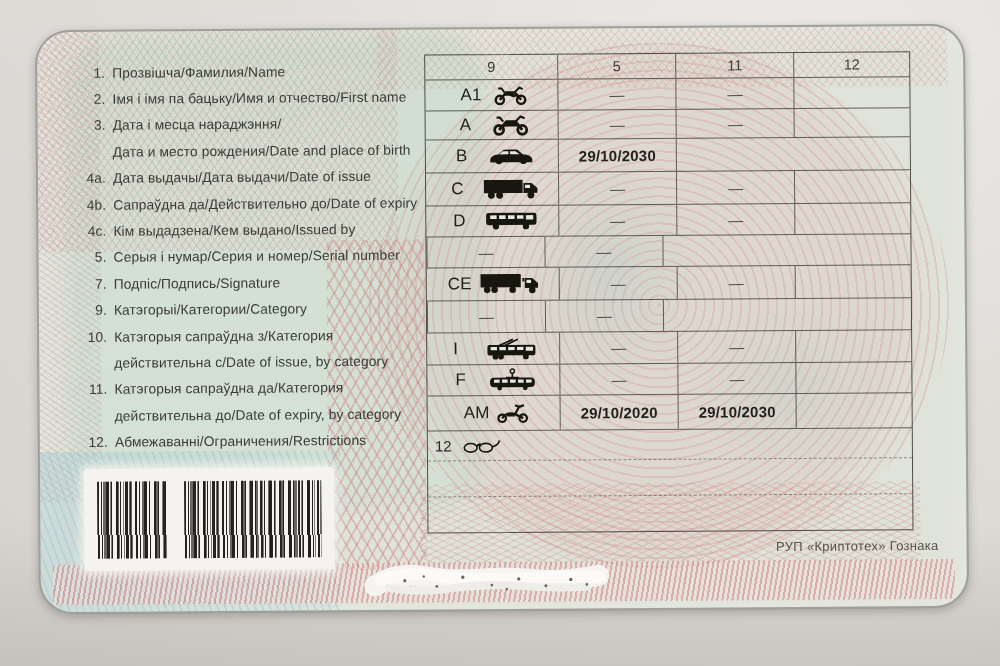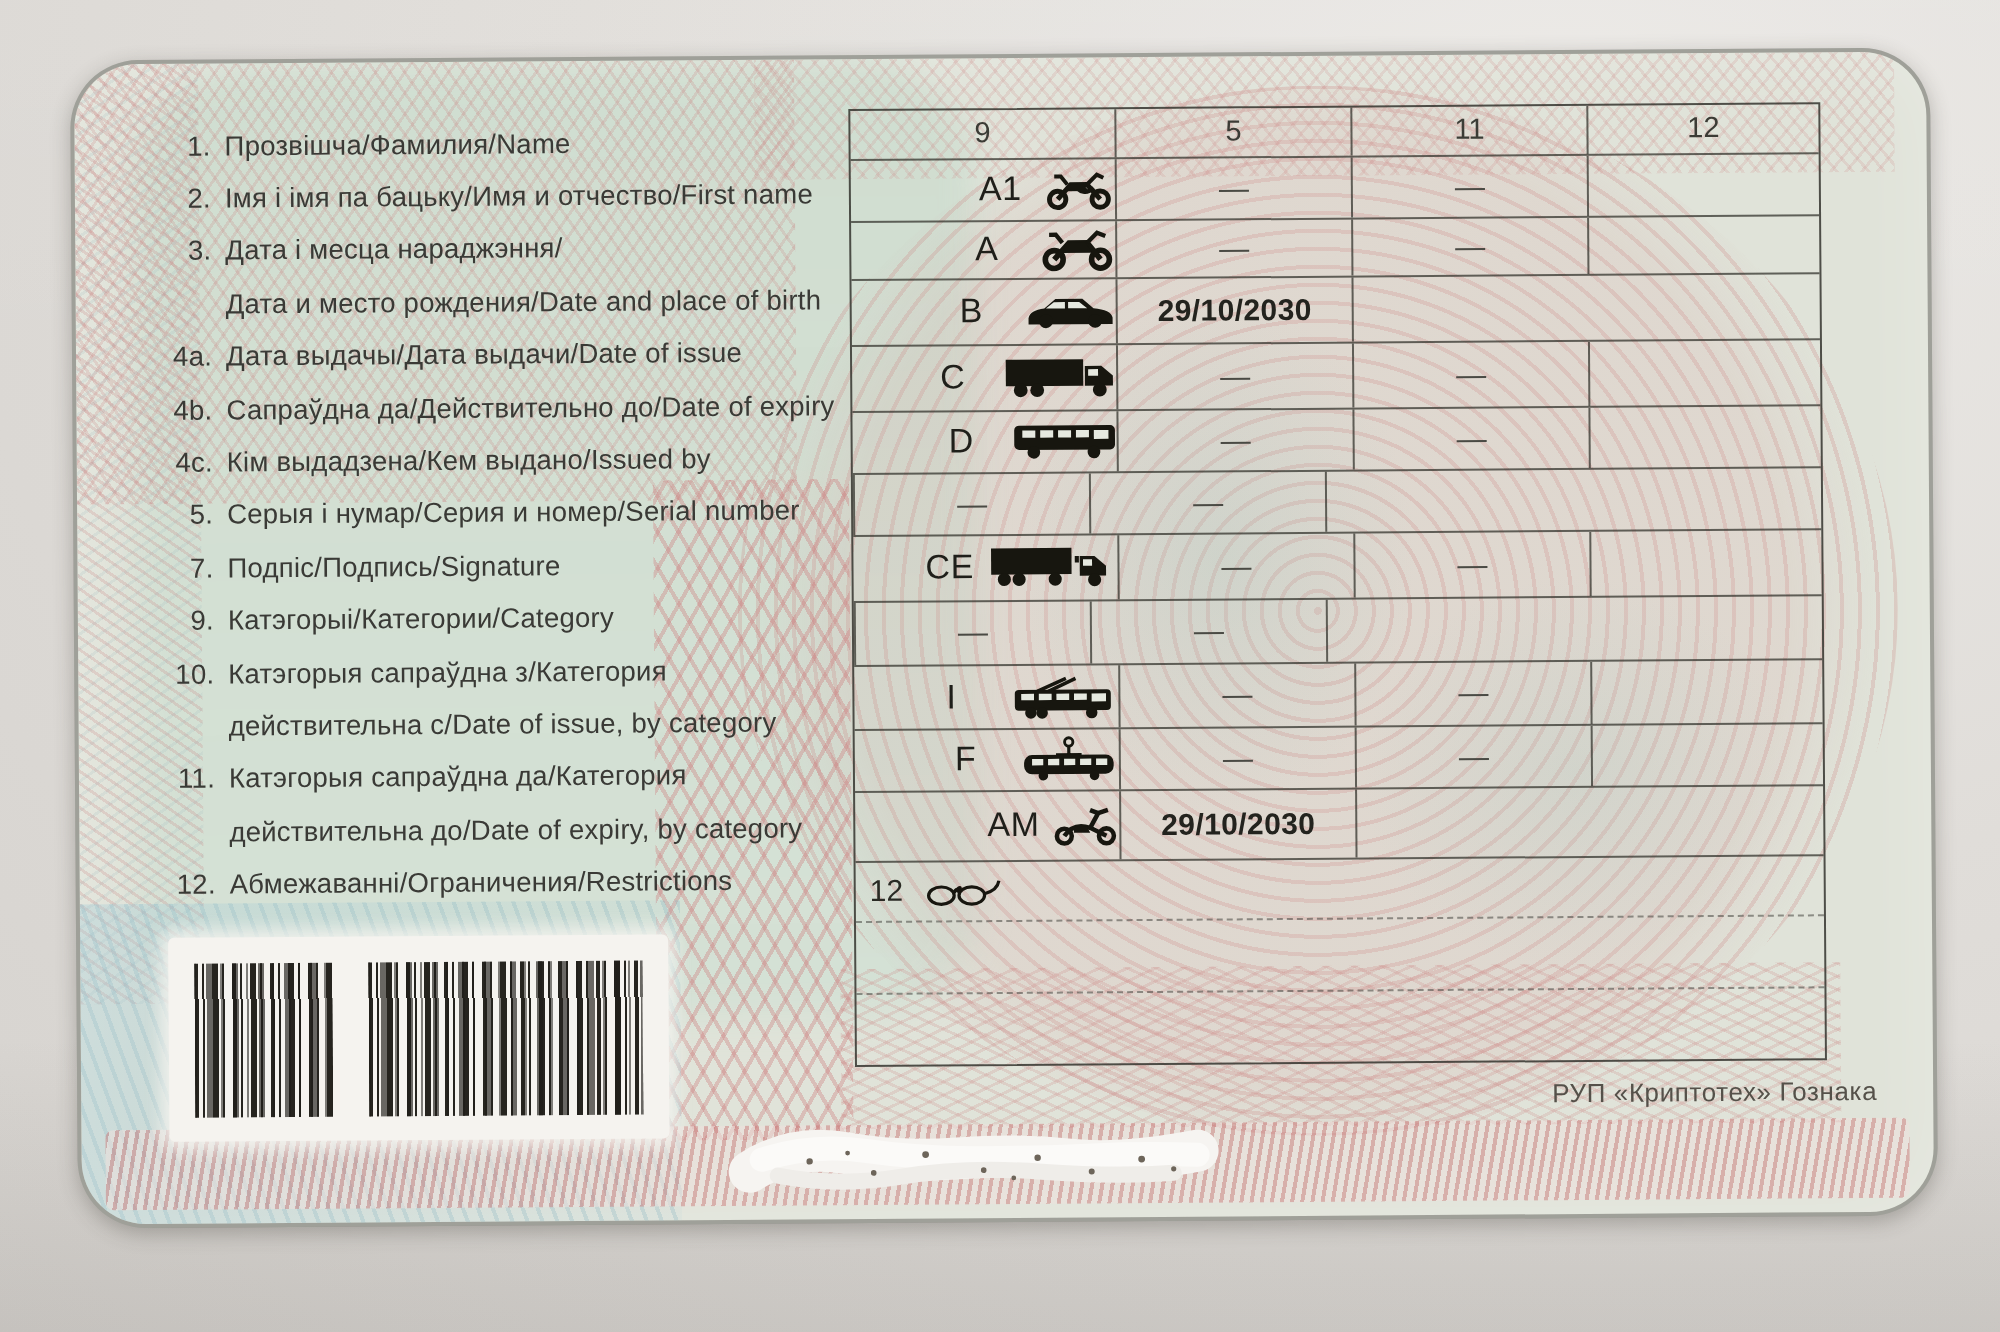--- a/index.html
+++ b/index.html
@@ -65,21 +65,21 @@
   .f-line{display:flex;height:26.4px;align-items:center;font-size:13.8px;letter-spacing:.1px;}
   .f-num{width:28px;text-align:right;margin-right:7px;flex:none;font-weight:500;}
   .f-text{white-space:nowrap;}
   
   .lic-table{position:absolute;left:387px;top:25px;width:486px;
     border:1.3px solid rgba(52,52,46,.85);box-sizing:border-box;color:#2a2a25;}
   .t-row{display:flex;box-sizing:border-box;border-top:1px solid rgba(52,52,46,.75);}
   .t-row.first{border-top:none;}
   .t-row.dashed{border-top:1px dashed rgba(70,70,64,.55);}
   .cell{box-sizing:border-box;display:flex;align-items:center;justify-content:center;}
-  .c9{width:132px;justify-content:flex-end;padding-left:6px;gap:5px;}
+  .c9{width:132px;justify-content:center;padding-left:6px;gap:5px;}
   .c10,.c11{width:118px;border-left:1px solid rgba(52,52,46,.75);}
   .c12x{flex:1;border-left:1px solid rgba(52,52,46,.75);}
   .hdr .cell{font-size:14.5px;color:#3c3c36;}
   .code{font-size:17px;min-width:27px;color:#1f1f1a;letter-spacing:.3px;}
   .code.italic{}
   .dateval{font-weight:700;font-size:15px;color:#23231e;letter-spacing:.2px;}
   .dash{color:#4a4a44;font-weight:500;font-size:15px;}
   .vicon{flex:none;display:flex;align-items:center;}
   .vicon svg{display:block;}
   .restrow{display:flex;align-items:center;padding-left:7px;gap:10px;box-sizing:border-box;
@@ -415,20 +415,23 @@
               <g fill="none" stroke="#17160f" stroke-width="2.8">
                 <circle cx="8" cy="20" r="4.6"></circle>
                 <circle cx="34" cy="20" r="4.6"></circle>
                 <path d="M8 20 C12 14 18 13 24 15 L34 20"></path>
                 <path d="M24 15 L29 6 L35 4"></path>
                 <path d="M29 6 L24 4"></path>
               </g>
               <path d="M14 14 h8 l2 4 h-10z" fill="#17160f"></path>
             </svg>
           </span>
+        </div>
+      <div class="cell c10">
+          <span class="dateval">29/10/2020</span>
         </div>
       <div class="cell c11">
           <span class="dateval">29/10/2030</span>
         </div>
       <div class="cell c12x"></div>
     </div>
 
     <div class="restrow" style="height:30px">
       <span style="font-size:15px;color:#2a2a24">12</span>
       <span class="vicon">

